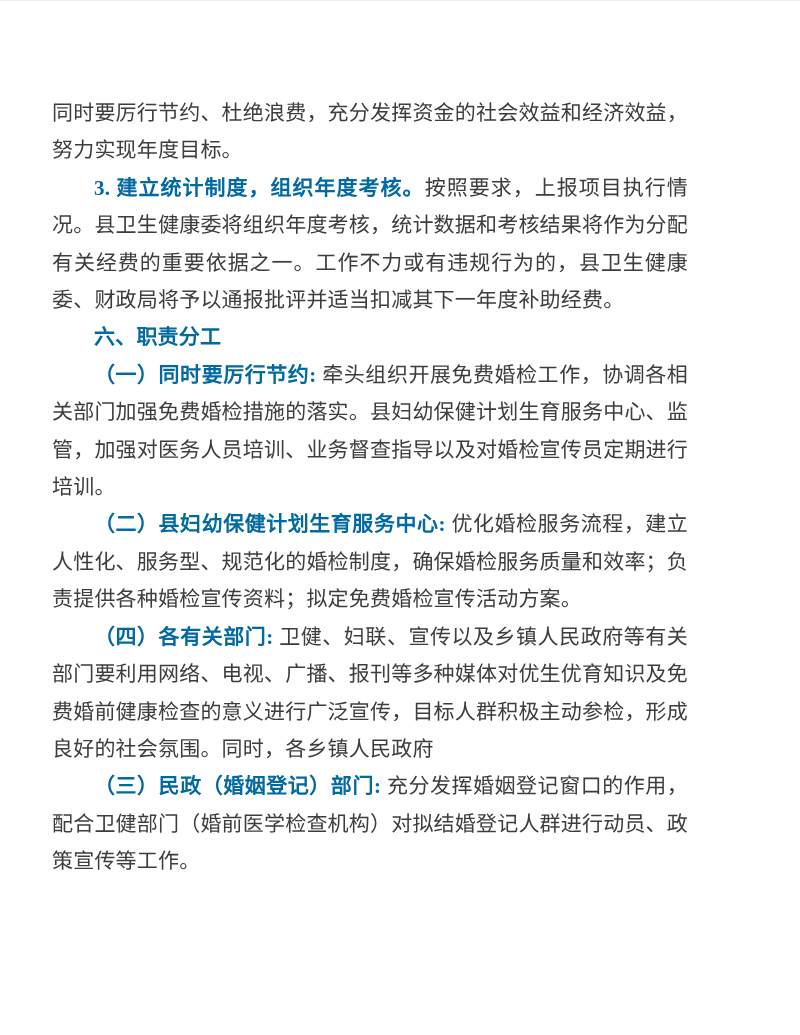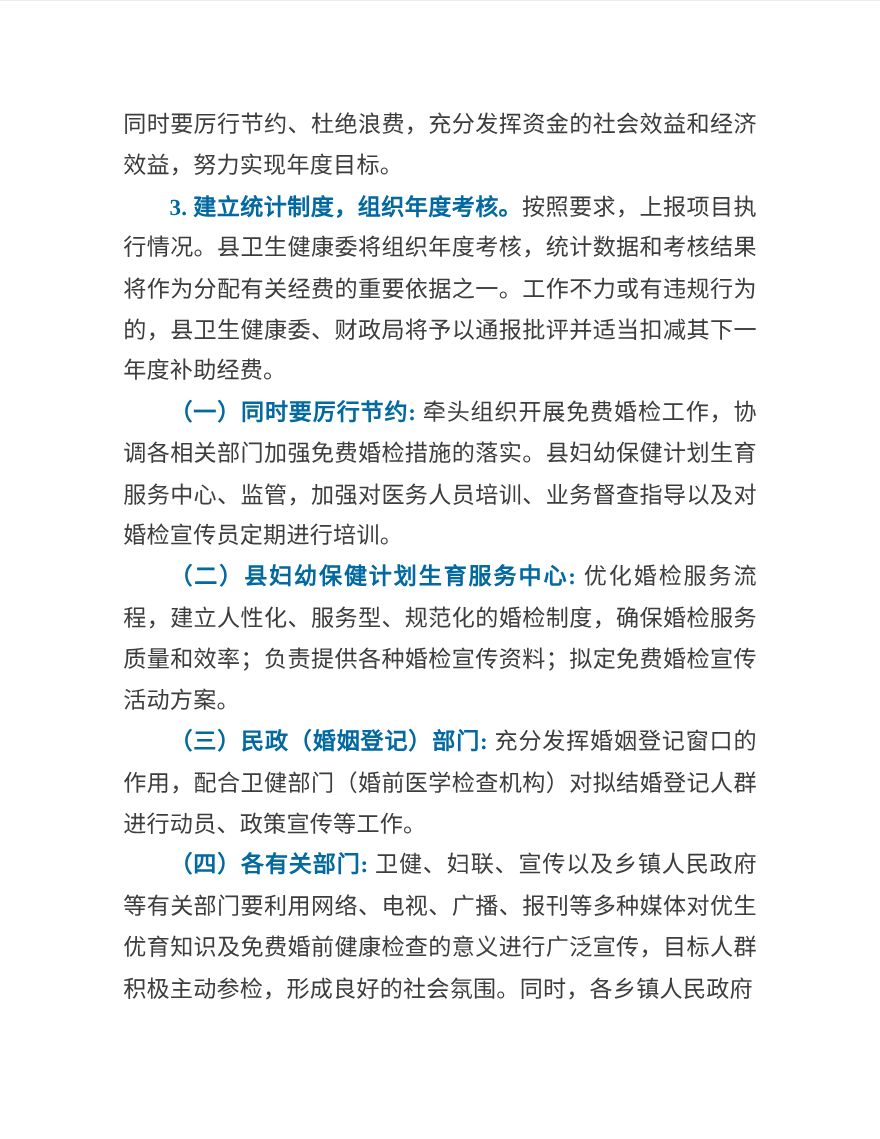--- a/index.html
+++ b/index.html
@@ -11,21 +11,21 @@
     width: 800px;
     height: 1035px;
     overflow: hidden;
     border-top: 1px solid #ececec;
     font-family: "Liberation Serif", "DejaVu Serif", serif;
   }
   .page {
     box-sizing: border-box;
     width: 800px;
     height: 1034px;
-    padding: 94px 112px 0 112px;
+    padding: 94px 112px 0 52px;
     background: #ffffff;
   }
   .para {
     margin: 0;
     font-size: 21px;
     line-height: 37.4px;
     color: #3d3d3d;
     text-align: justify;
     text-justify: inter-ideograph;
     letter-spacing: 0.2px;
@@ -40,22 +40,23 @@
 </style>
 </head>
 <body>
 
 <div class="page">
 
   <p class="para"><span>同时要厉行节约、杜绝浪费，充分发挥资金的社会效益和经济效益，努力实现年度目标。</span></p>
 
   <p class="para indent"><span class="b">3. 建立统计制度，组织年度考核。</span><span>按照要求，上报项目执行情况。县卫生健康委将组织年度考核，统计数据和考核结果将作为分配有关经费的重要依据之一。工作不力或有违规行为的，县卫生健康委、财政局将予以通报批评并适当扣减其下一年度补助经费。</span></p>
 
+  <p class="para indent"><span class="b">六、职责分工</span></p>
 
   <p class="para indent"><span class="b">（一）同时要厉行节约:</span><span> 牵头组织开展免费婚检工作，协调各相关部门加强免费婚检措施的落实。县妇幼保健计划生育服务中心、监管，加强对医务人员培训、业务督查指导以及对婚检宣传员定期进行培训。</span></p>
 
   <p class="para indent"><span class="b">（二）县妇幼保健计划生育服务中心:</span><span> 优化婚检服务流程，建立人性化、服务型、规范化的婚检制度，确保婚检服务质量和效率；负责提供各种婚检宣传资料；拟定免费婚检宣传活动方案。</span></p>
 
+  <p class="para indent"><span class="b">（四）各有关部门:</span><span> 卫健、妇联、宣传以及乡镇人民政府等有关部门要利用网络、电视、广播、报刊等多种媒体对优生优育知识及免费婚前健康检查的意义进行广泛宣传，目标人群积极主动参检，形成良好的社会氛围。同时，各乡镇人民政府</span></p>
+
   <p class="para indent"><span class="b">（三）民政（婚姻登记）部门:</span><span> 充分发挥婚姻登记窗口的作用，配合卫健部门（婚前医学检查机构）对拟结婚登记人群进行动员、政策宣传等工作。</span></p>
-
-  <p class="para indent"><span class="b">（四）各有关部门:</span><span> 卫健、妇联、宣传以及乡镇人民政府等有关部门要利用网络、电视、广播、报刊等多种媒体对优生优育知识及免费婚前健康检查的意义进行广泛宣传，目标人群积极主动参检，形成良好的社会氛围。同时，各乡镇人民政府</span></p>
 
 </div>
 
 </body></html>

